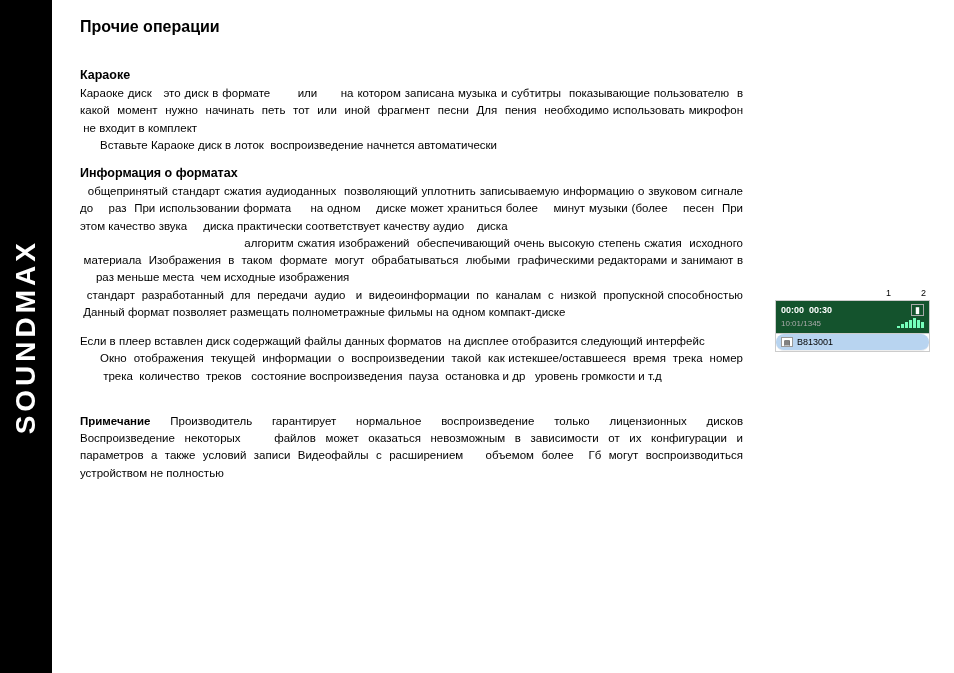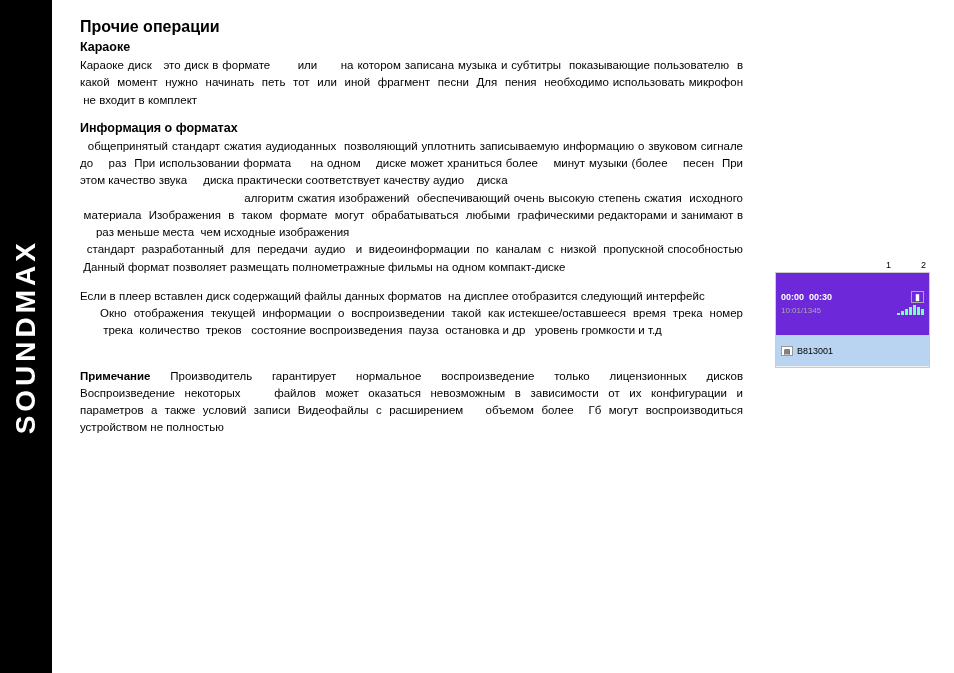--- a/index.html
+++ b/index.html
@@ -46,21 +46,21 @@
       top: 0;
       right: 0;
       bottom: 0;
       padding: 18px 24px 18px 28px;
       overflow: hidden;
     }
 
     .page-title {
       font-size: 16px;
       font-weight: bold;
-      margin-bottom: 4px;
+      margin-bottom: 32px;
     }
 
     
     .content-wrapper {
       display: flex;
       gap: 32px;
       align-items: flex-start;
     }
 
     .text-column {
@@ -95,23 +95,23 @@
     }
 
     
     .device-ui {
       border: 1px solid #ccc;
       background: #f5f5f5;
       width: 155px;
     }
 
     .device-screen {
-      background: #6d28d9;
+      background: #14532d;
       color: #fff;
-      padding: 18px 5px;
+      padding: 3px 5px;
       font-size: 9px;
     }
 
     .device-screen-row {
       display: flex;
       justify-content: space-between;
       align-items: center;
       margin-bottom: 2px;
     }
 
@@ -132,23 +132,24 @@
     }
 
     .device-file-list {
       background: #fff;
       border-top: 1px solid #ccc;
     }
 
     .device-file-row {
       display: flex;
       align-items: center;
-      padding: 10px 5px;
+      padding: 3px 5px;
       font-size: 9px;
       border-bottom: 1px solid #eee;
+      border-radius: 8px;
     }
 
     .device-file-row.selected {
       background: #b8d4f0;
     }
 
     .file-icon {
       width: 12px;
       height: 10px;
       background: #fff;
@@ -184,20 +185,23 @@
   <div class="page-title">Прочие операции</div>
 
   <div class="content-wrapper">
 
     <div class="text-column">
 
       <div class="section">
         <div class="section-title">Караоке</div>
         <div class="section-text">
           Караоке диск &nbsp; это диск в формате &nbsp;&nbsp;&nbsp;&nbsp;&nbsp; или &nbsp;&nbsp;&nbsp;&nbsp; на котором записана музыка и субтитры &nbsp;показывающие пользователю &nbsp;в какой &nbsp;момент &nbsp;нужно &nbsp;начинать &nbsp;петь &nbsp;тот &nbsp;или &nbsp;иной &nbsp;фрагмент &nbsp;песни &nbsp;Для &nbsp;пения &nbsp;необходимо использовать микрофон &nbsp;не входит в комплект
+        </div>
+        <div class="section-text indent">
+          Вставьте Караоке диск в лоток &nbsp;воспроизведение начнется автоматически
         </div>
       </div>
 
       <div class="section">
         <div class="section-title">Информация о форматах</div>
         <div class="section-text">
           &nbsp;&nbsp;общепринятый стандарт сжатия аудиоданных &nbsp;позволяющий уплотнить записываемую информацию о звуковом сигнале до &nbsp;&nbsp;&nbsp;раз &nbsp;При использовании формата &nbsp;&nbsp;&nbsp;&nbsp;на одном &nbsp;&nbsp;&nbsp;диске может храниться более &nbsp;&nbsp;&nbsp;минут музыки (более &nbsp;&nbsp;&nbsp;песен &nbsp;При этом качество звука &nbsp;&nbsp;&nbsp;&nbsp;диска практически соответствует качеству аудио &nbsp;&nbsp;&nbsp;диска
         </div>
         <div class="section-text">
           &nbsp;&nbsp;&nbsp;&nbsp;&nbsp;&nbsp;&nbsp;&nbsp;&nbsp;&nbsp;&nbsp;&nbsp;&nbsp;&nbsp;&nbsp;&nbsp;&nbsp;&nbsp;&nbsp;&nbsp;&nbsp;&nbsp;&nbsp;&nbsp;&nbsp;&nbsp;&nbsp;&nbsp;&nbsp;&nbsp;&nbsp;&nbsp;&nbsp;&nbsp;&nbsp;&nbsp;&nbsp;&nbsp;&nbsp;&nbsp;&nbsp;&nbsp;&nbsp;&nbsp;алгоритм сжатия изображений &nbsp;обеспечивающий очень высокую степень сжатия &nbsp;исходного &nbsp;материала &nbsp;Изображения &nbsp;в &nbsp;таком &nbsp;формате &nbsp;могут &nbsp;обрабатываться &nbsp;любыми &nbsp;графическими редакторами и занимают в &nbsp;&nbsp;&nbsp;&nbsp;&nbsp;раз меньше места &nbsp;чем исходные изображения

